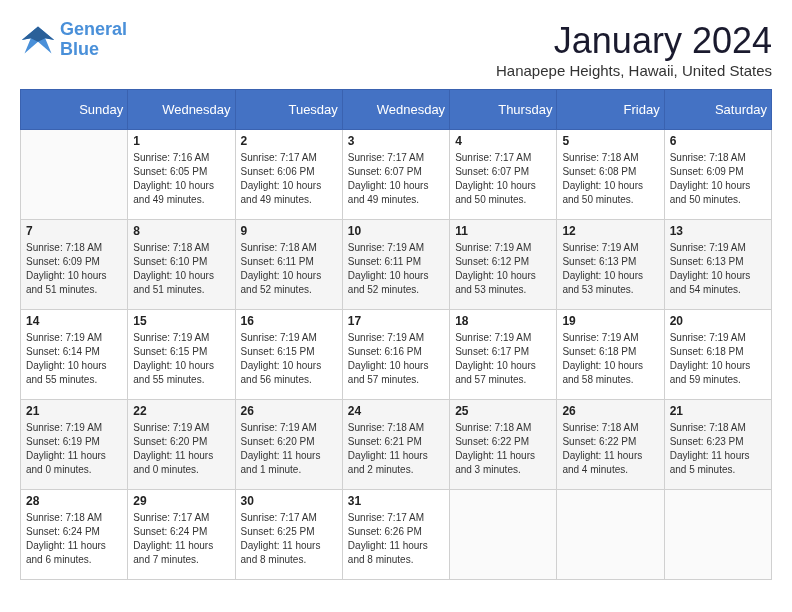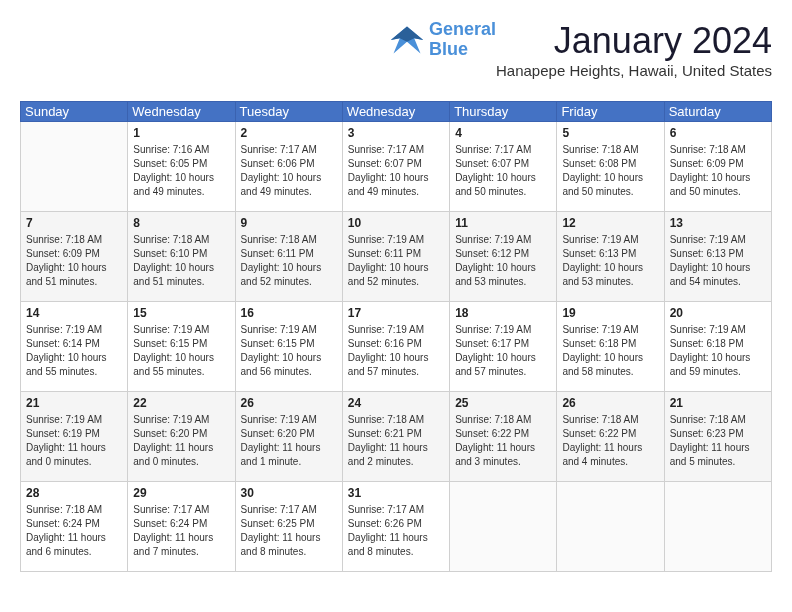--- a/index.html
+++ b/index.html
@@ -6,22 +6,22 @@
     body {
       font-family: Arial, sans-serif;
       background: #fff;
       width: 792px;
       min-height: 612px;
       padding: 20px;
     }
     .header-section {
       display: flex;
       align-items: flex-start;
-      justify-content: flex-end;
-      margin-bottom: 22px;
+      justify-content: space-between;
+      margin-bottom: 10px;
     }
     .logo {
       display: flex;
       align-items: center;
       gap: 4px;
     }
     .logo-text {
       font-size: 18px;
       font-weight: bold;
       color: #1a1a2e;
@@ -49,22 +49,22 @@
     table {
       width: 100%;
       border-collapse: collapse;
       table-layout: fixed;
     }
     thead tr {
       background-color: #4472c4;
       color: white;
     }
     thead th {
-      padding: 2px 4px;
-      text-align: left;
+      padding: 12px 4px;
+      text-align: right;
       font-size: 13px;
       font-weight: normal;
       border: 1px solid #3a62b0;
     }
     tbody tr {
       vertical-align: top;
     }
     tbody td {
       border: 1px solid #d0d0d0;
       padding: 4px 5px;

